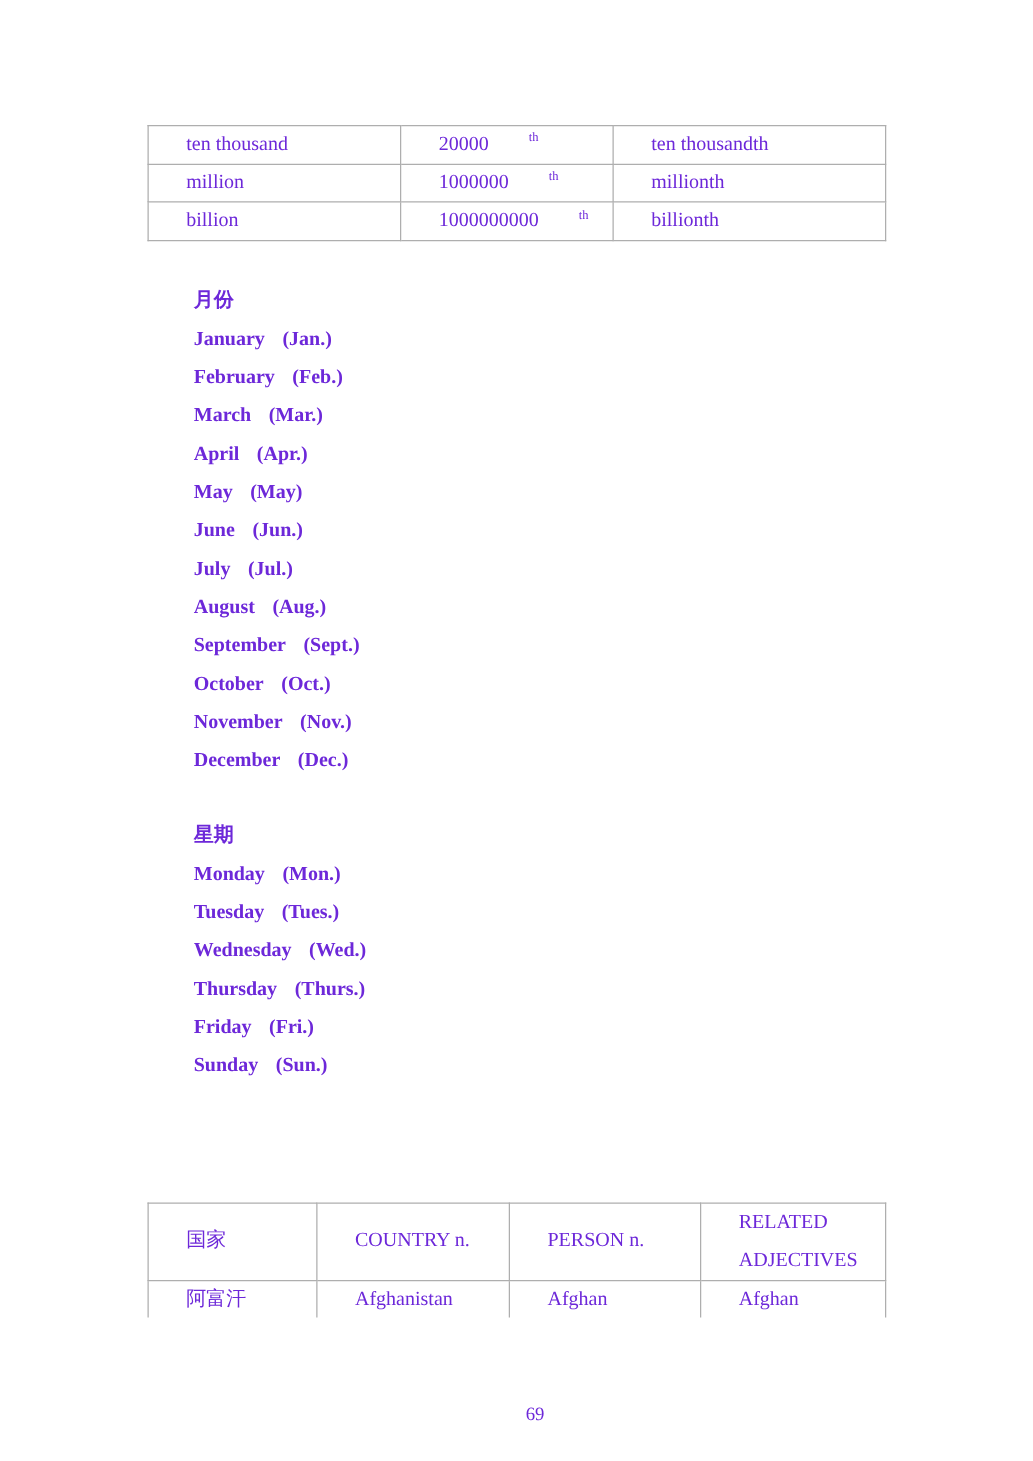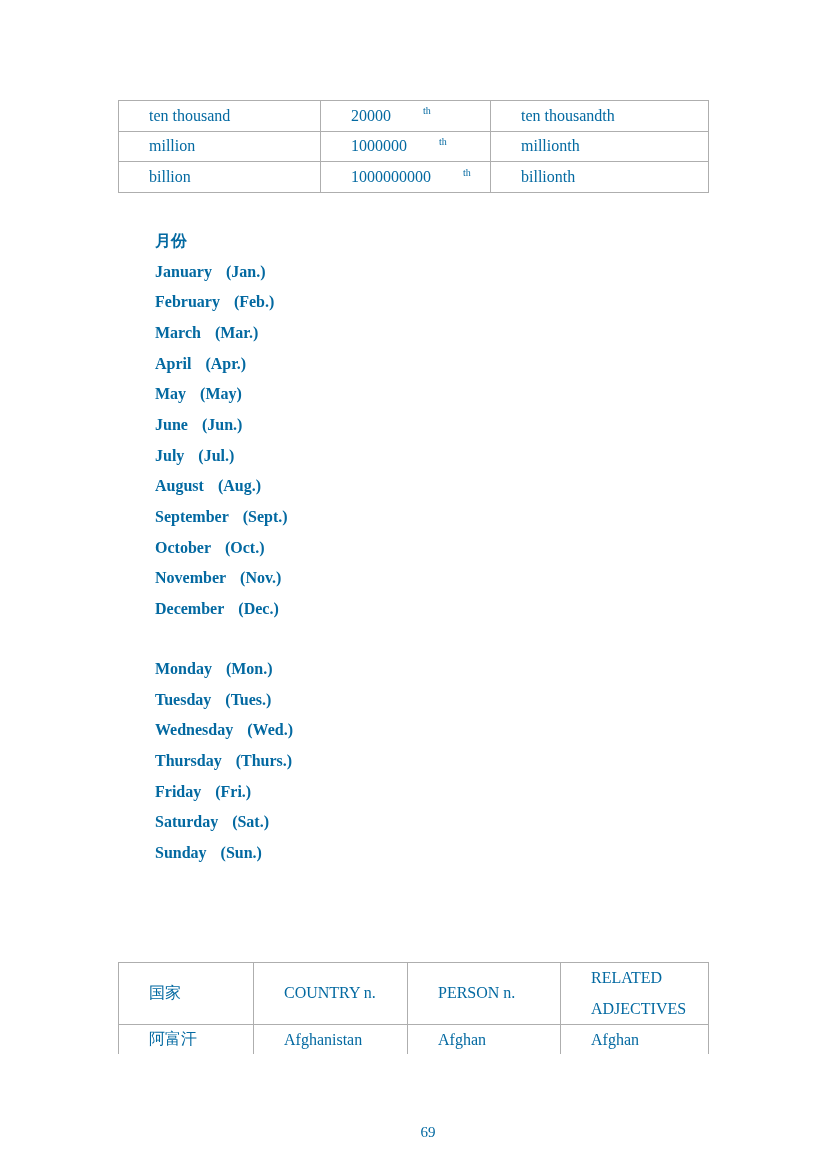--- a/index.html
+++ b/index.html
@@ -8,21 +8,21 @@
     background: #ffffff;
   }
   .page {
     position: relative;
     width: 826px;
     height: 1169px;
     background: #ffffff;
     overflow: hidden;
     font-family: "Liberation Serif", "DejaVu Serif", serif;
     font-size: 16px;
-    color: #0369a1;
+    color: #6d28d9;
   }
 
   
   table.tbl {
     position: absolute;
     border-collapse: collapse;
     table-layout: fixed;
     width: 590px;
     left: 118px;
   }
@@ -146,33 +146,33 @@
 
         <li><span class="word">October</span><span class="abbr">(Oct.)</span></li>
 
         <li><span class="word">November</span><span class="abbr">(Nov.)</span></li>
 
         <li><span class="word">December</span><span class="abbr">(Dec.)</span></li>
       </ul>
   </div>
 
   <div class="list weekdays-block">
+    <div>星期</div>
     <ul>
 
         <li><span class="word">Monday</span><span class="abbr">(Mon.)</span></li>
 
         <li><span class="word">Tuesday</span><span class="abbr">(Tues.)</span></li>
 
         <li><span class="word">Wednesday</span><span class="abbr">(Wed.)</span></li>
 
         <li><span class="word">Thursday</span><span class="abbr">(Thurs.)</span></li>
 
         <li><span class="word">Friday</span><span class="abbr">(Fri.)</span></li>
 
-        <li><span class="word">Saturday</span><span class="abbr">(Sat.)</span></li>
 
         <li><span class="word">Sunday</span><span class="abbr">(Sun.)</span></li>
       </ul>
   </div>
 
 
   <table class="tbl tbl-countries">
     <colgroup>
       <col style="width:135px">
       <col style="width:154px">

